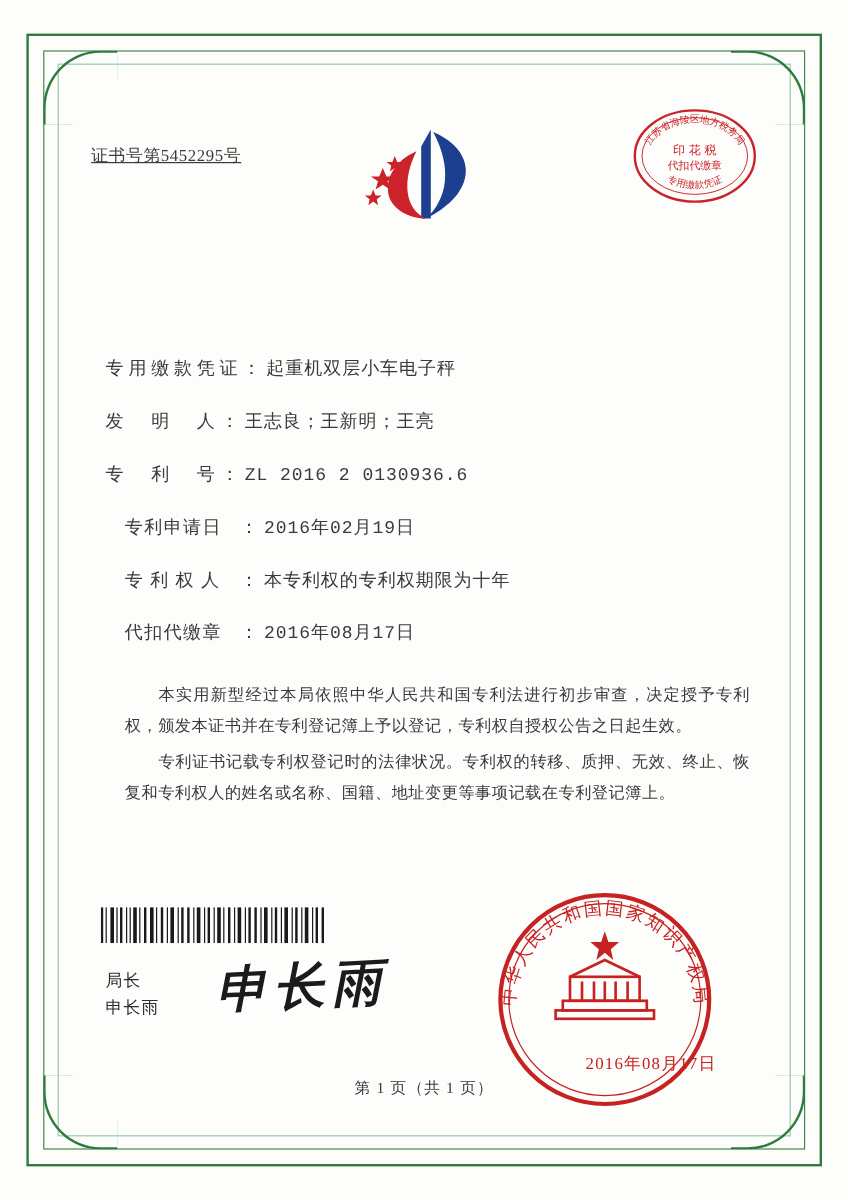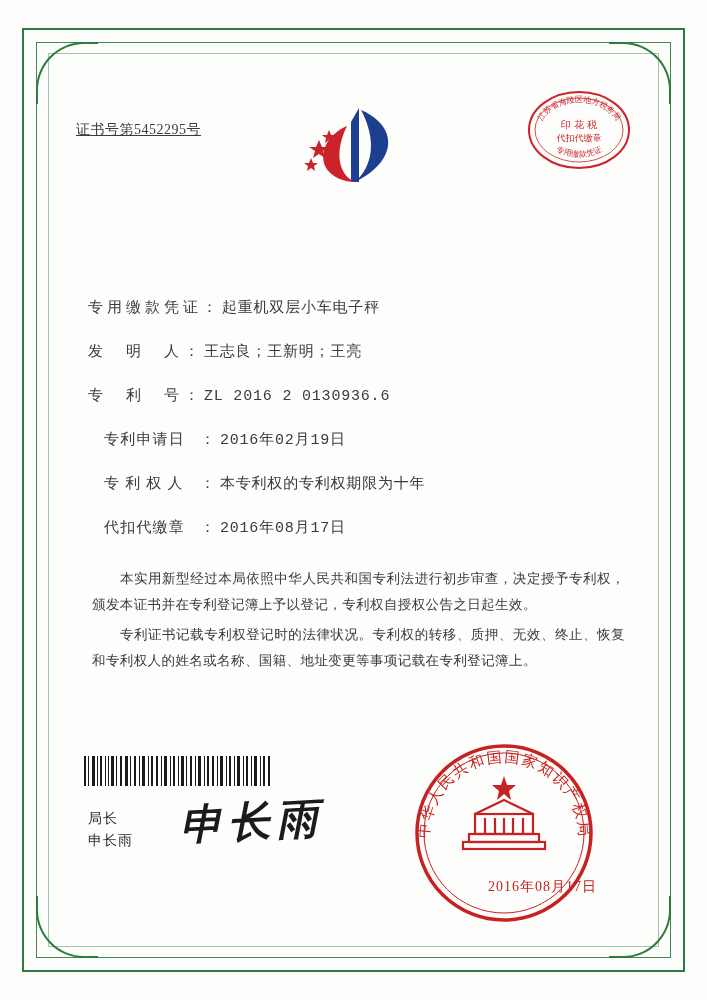--- a/index.html
+++ b/index.html
@@ -140,21 +140,21 @@
     position: absolute;
     top: 500px;
     left: 28px;
     right: 22px;
     font-size: 13.5px;
     line-height: 26px;
     color: #3a3a3a;
     text-align: justify;
   }
   .paragraphs p {
-    margin: 0 0 4px 4px;
+    margin: 0 0 4px 16px;
     text-indent: 28px;
     letter-spacing: 0.4px;
   }
 
   
   .barcode {
     position: absolute;
     left: 24px;
     top: 690px;
     width: 186px;
@@ -367,15 +367,16 @@
           <line x1="91" y1="76" x2="91" y2="92"></line>
           <line x1="100" y1="76" x2="100" y2="92"></line>
           <line x1="110" y1="76" x2="110" y2="92"></line>
           <rect x="50" y="100" width="82" height="7"></rect>
         </g>
         <polygon points="91,34 94,43 103,43 96,49 98,58 91,52 84,58 86,49 79,43 88,43" fill="#c62222"></polygon>
       </svg>
     </div>
     <div class="seal-date">2016年08月17日</div>
 
+    <div class="footer">第 1 页（共 1 页）</div>
 
   </div>
 </div>
 
 </body></html>

